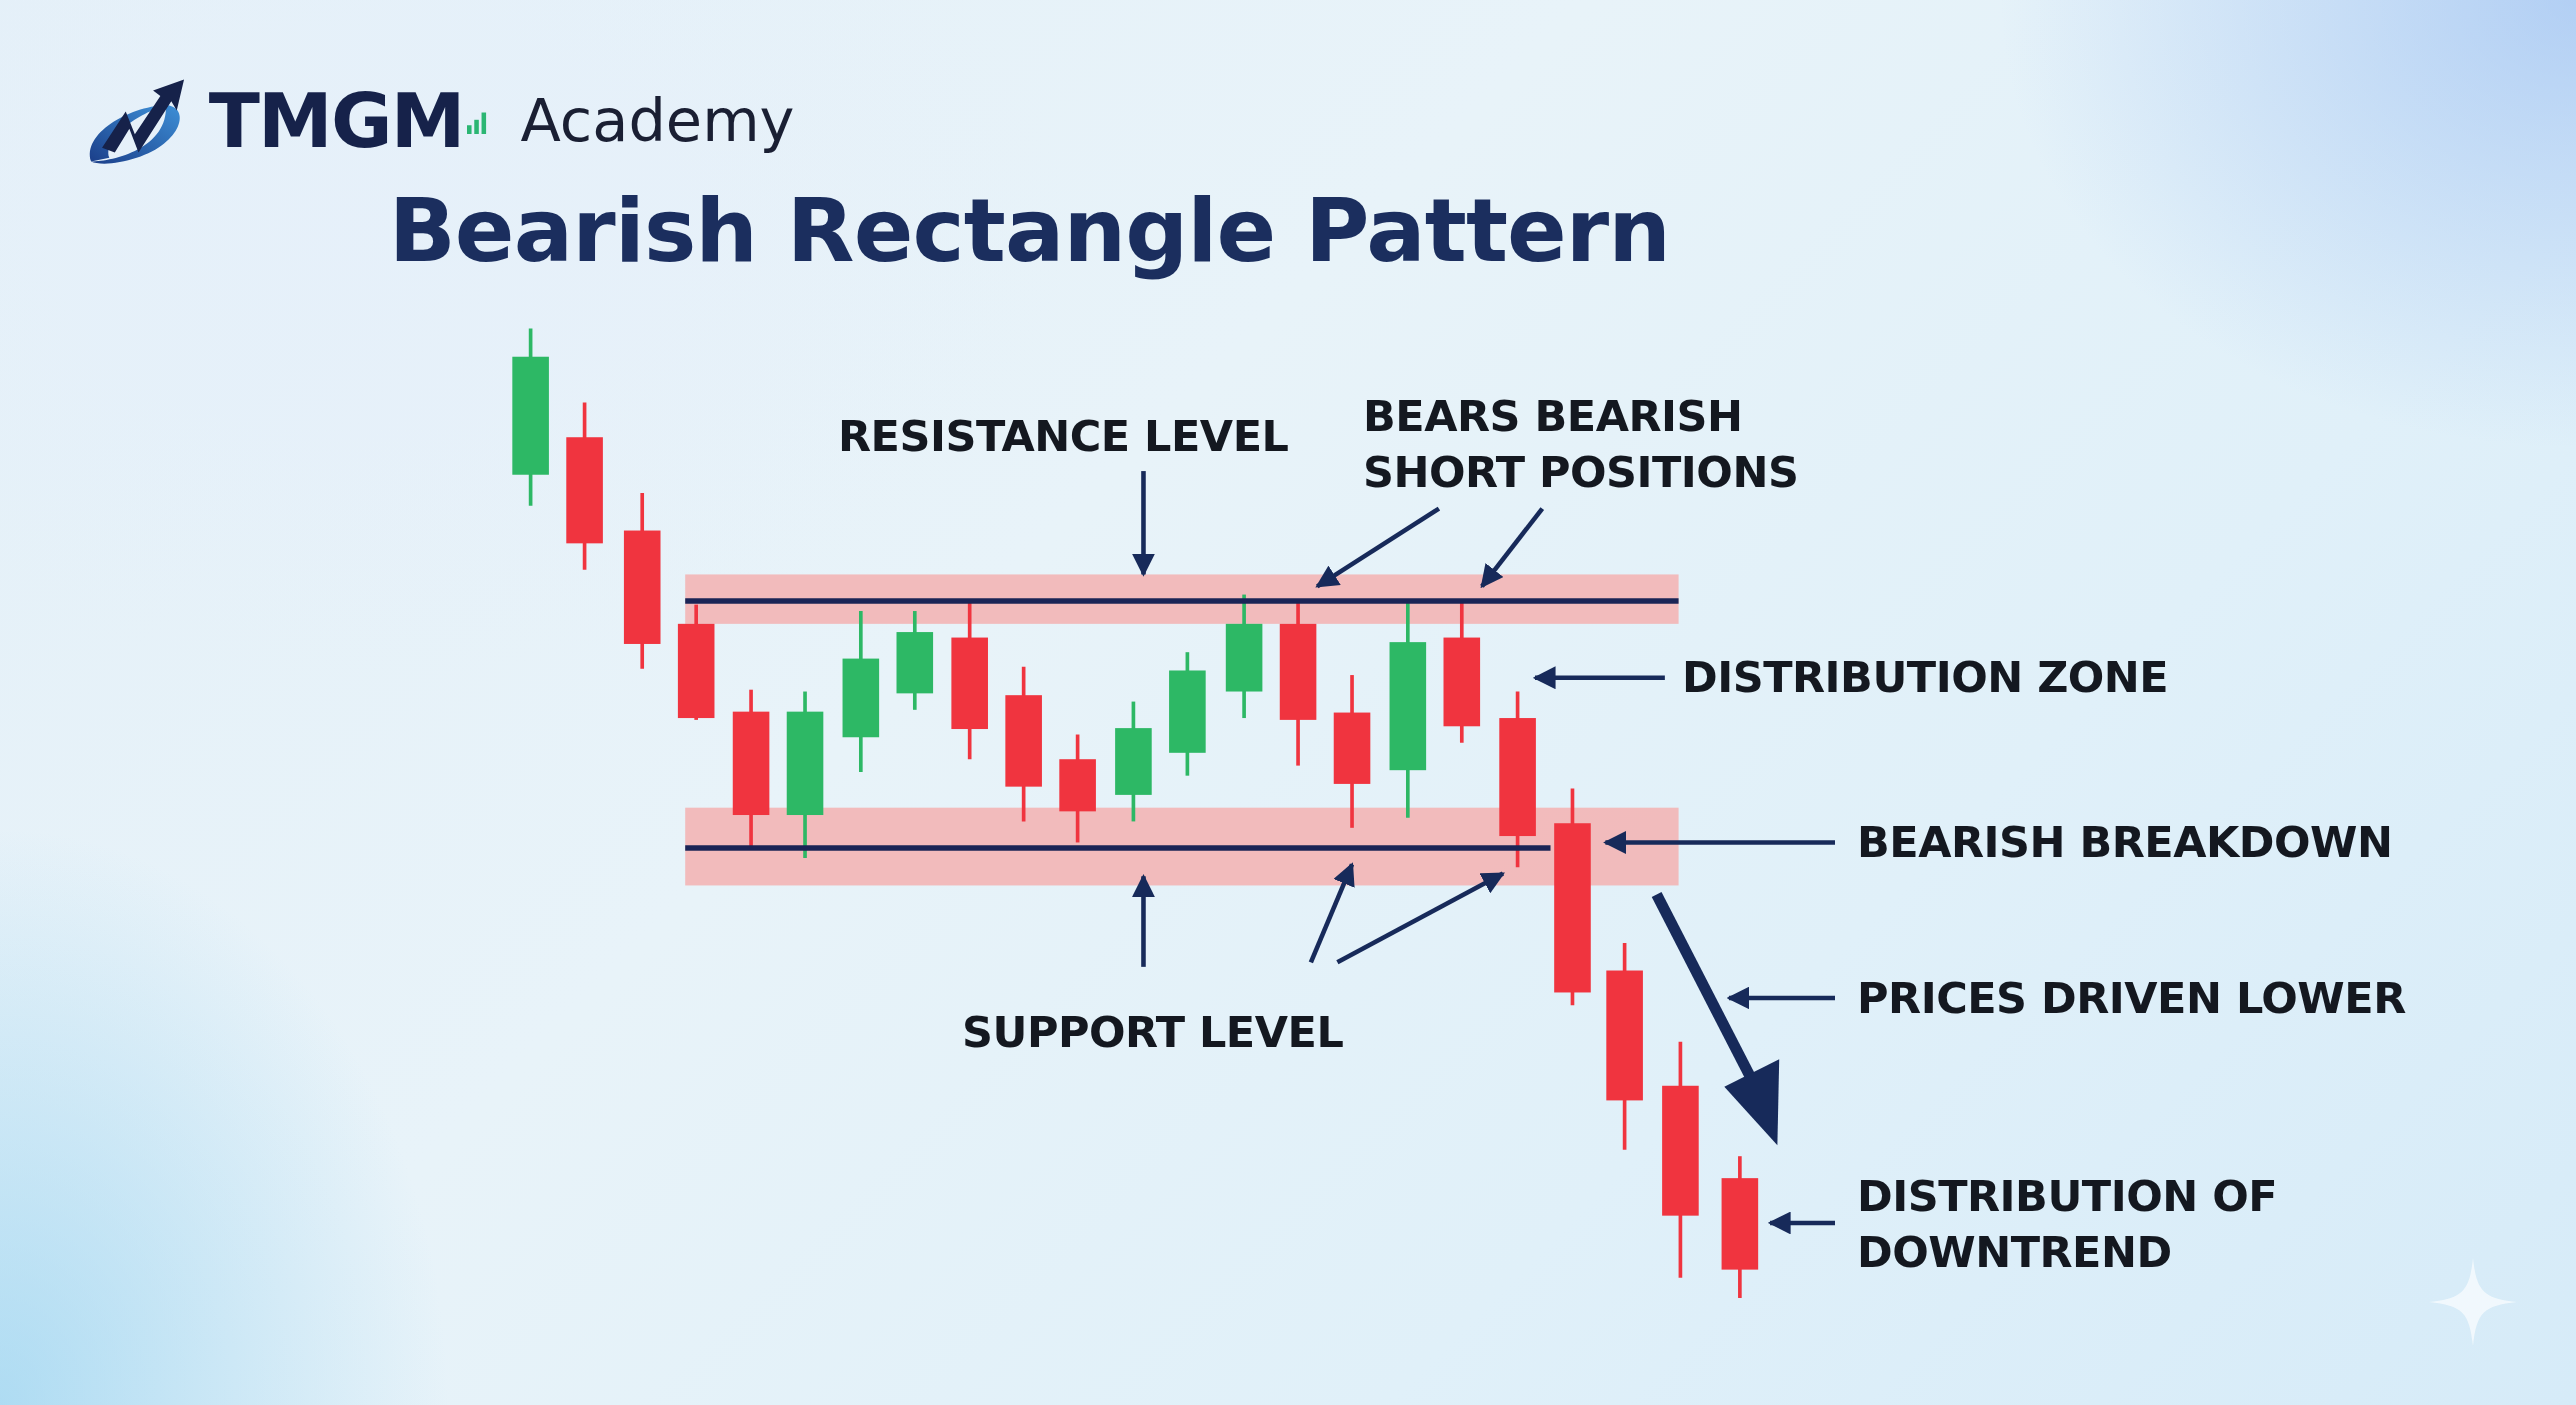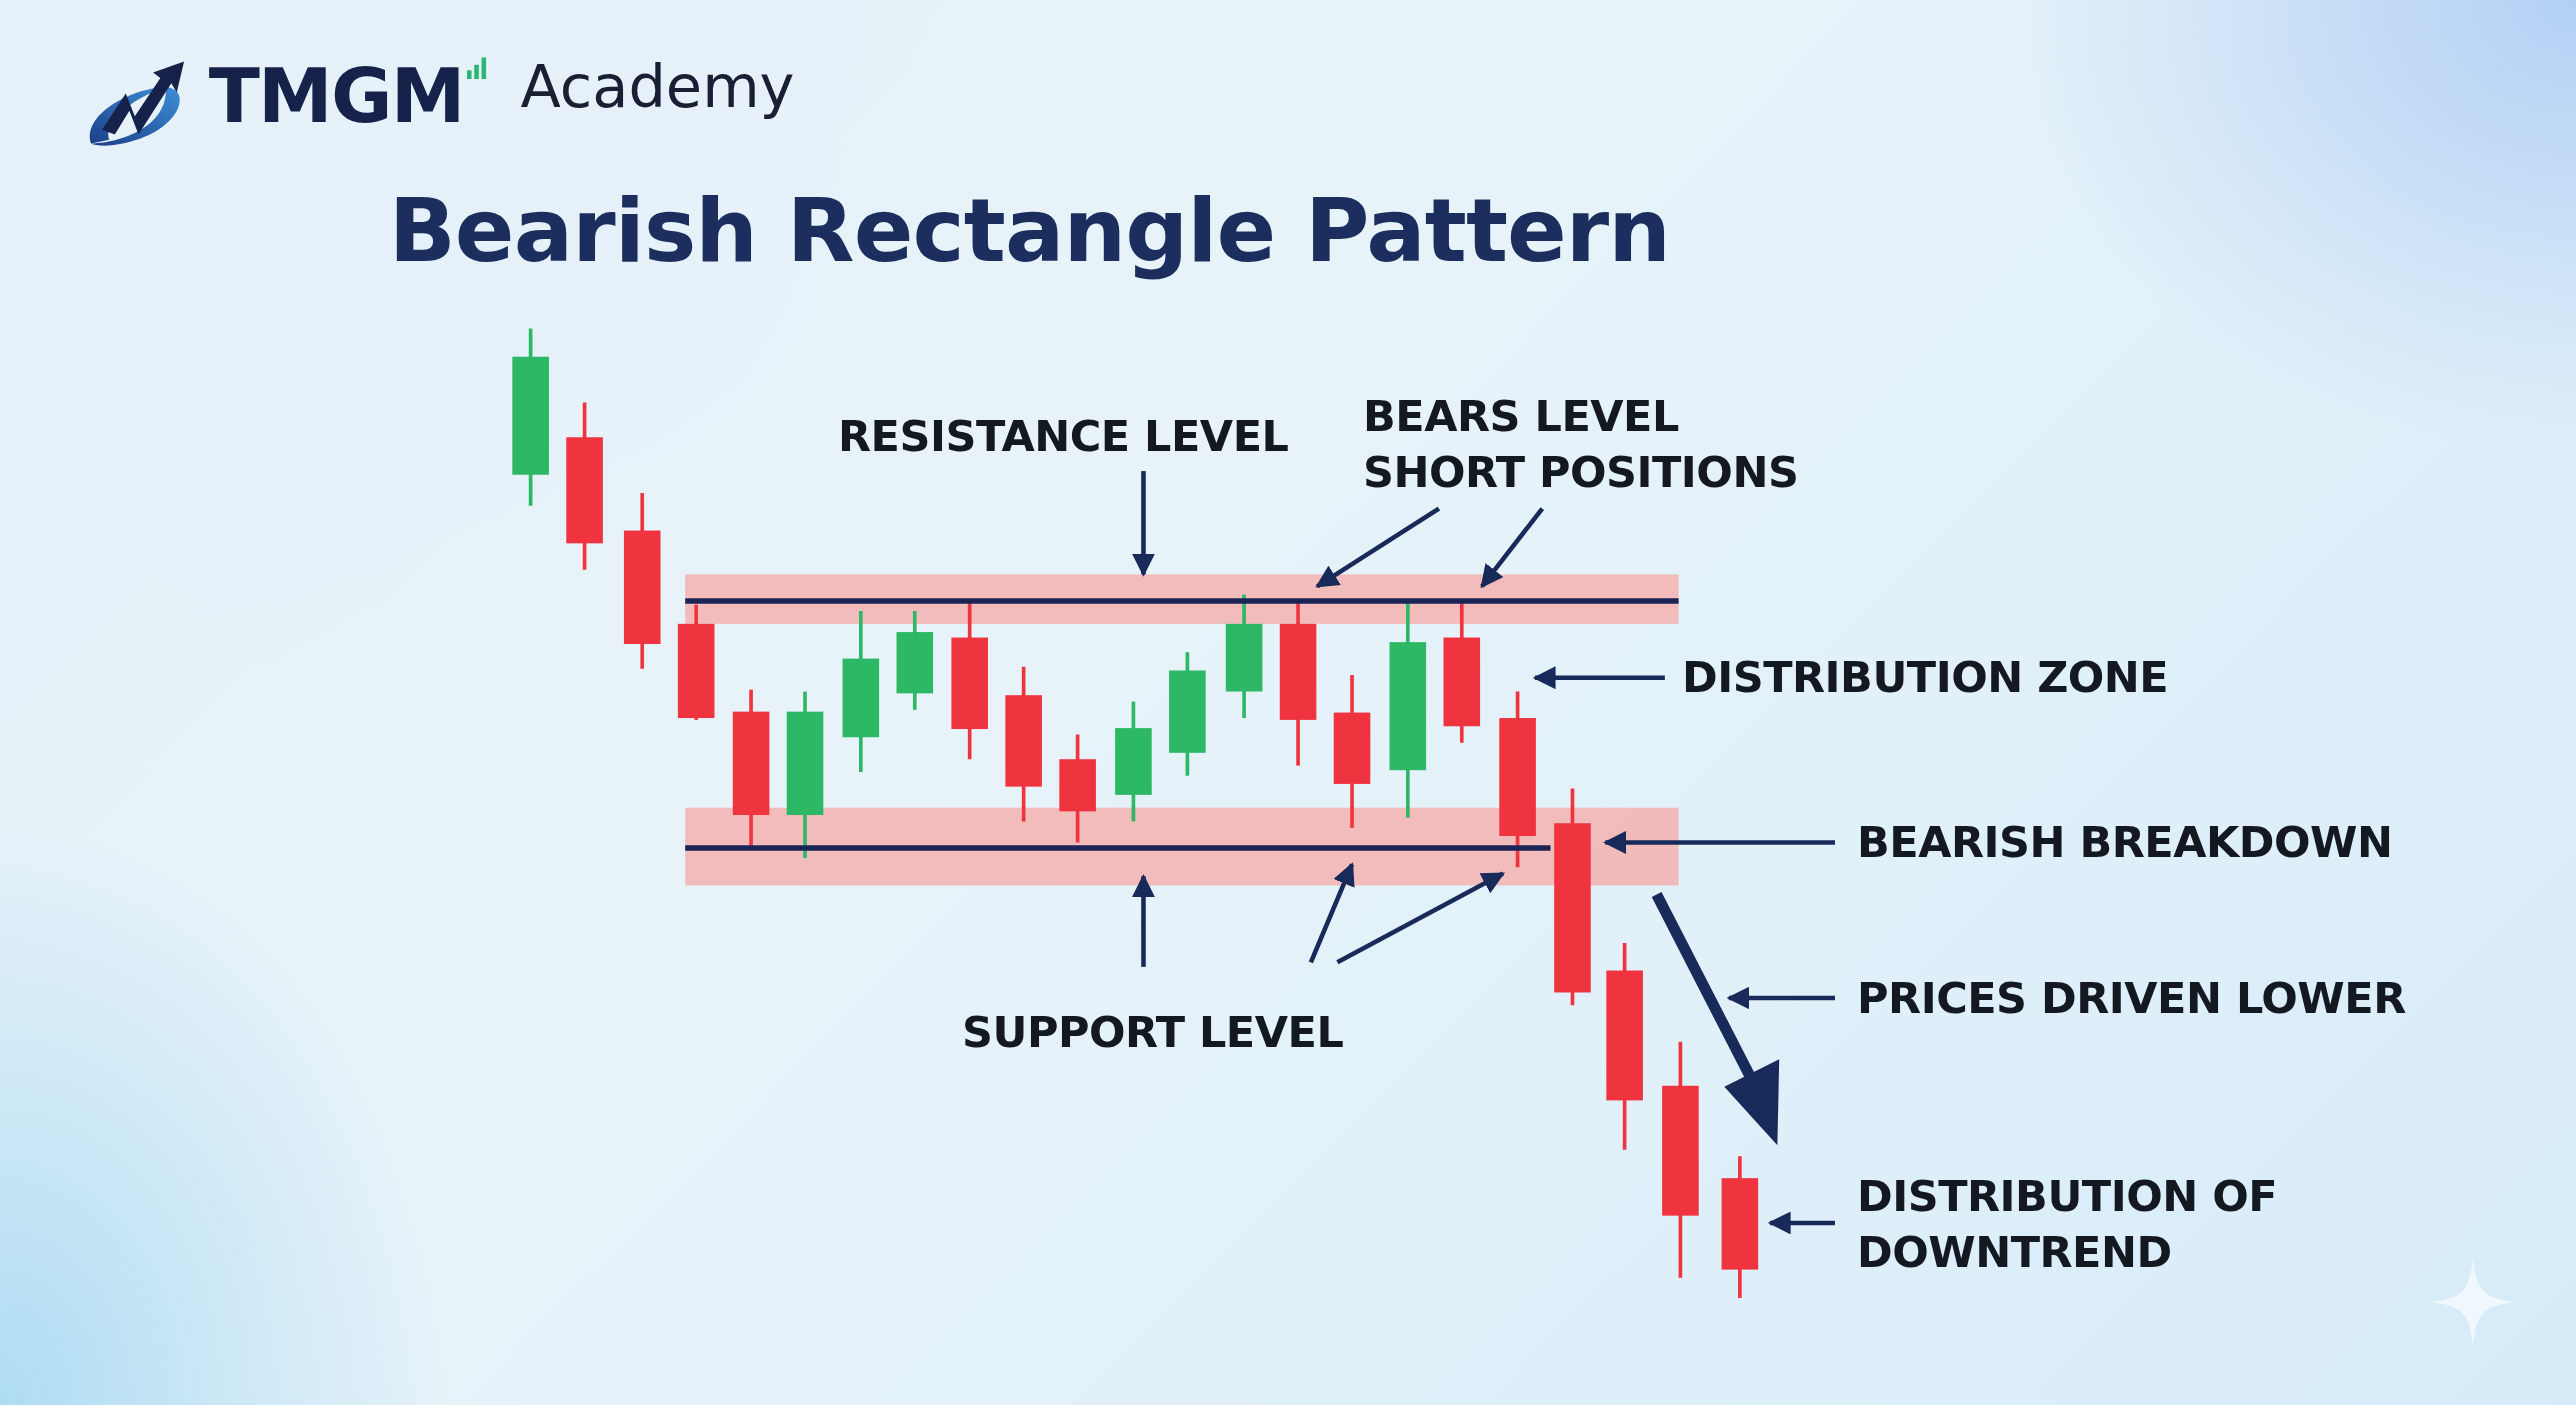--- a/index.html
+++ b/index.html
@@ -4,21 +4,21 @@
 <style>
   html,body{margin:0;padding:0;}
   body{width:2576px;height:1405px;overflow:hidden;position:relative;
     font-family:"DejaVu Sans","Liberation Sans",sans-serif;
     background:
       radial-gradient(ellipse 823px 640px at 2576px 0px, rgba(140,180,240,0.55), rgba(140,180,240,0) 70%),
       radial-gradient(ellipse 640px 823px at 0px 1405px, rgba(150,210,240,0.7), rgba(150,210,240,0) 70%),
       radial-gradient(ellipse 1006px 640px at 366px 229px, rgba(230,240,250,0.9), rgba(230,240,250,0) 70%),
       linear-gradient(135deg,#e4f0f8 0%,#e8f3f9 40%,#e0f0f9 70%,#d6ebf8 100%);
   }
-  .logo{position:absolute;left:82px;top:52px;height:101px;display:flex;align-items:flex-start;}
+  .logo{position:absolute;left:82px;top:70px;height:101px;display:flex;align-items:center;}
   .logo-mark{width:123px;height:101px;}
   .logo-tmgm{font-family:"DejaVu Sans",sans-serif;font-weight:bold;font-size:75px;color:#16224a;letter-spacing:-1.8px;margin-left:3.7px;}
   .logo-bars{display:inline-block;margin-left:3.7px;margin-right:18.3px;}
   .logo-academy{font-family:"DejaVu Sans",sans-serif;font-size:59px;color:#1a1f33;margin-left:15px;}
   .title{position:absolute;left:0;width:2068px;top:179px;text-align:center;
     font-family:"DejaVu Sans",sans-serif;font-weight:bold;font-size:88px;color:#1b2e5e;letter-spacing:-0.9px;}
   .title span{position:relative;left:-4.6px;}
   svg.chart{position:absolute;left:0;top:0;}
   .lbl{position:absolute;font-family:"DejaVu Sans",sans-serif;font-weight:bold;font-size:43px;color:#141820;line-height:55px;white-space:nowrap;letter-spacing:-0.5px;}
   .sparkle{position:absolute;left:2429px;top:1258px;width:88px;height:88px;}
@@ -171,21 +171,21 @@
     <line x1="1462" y1="1052" x2="1643" y2="955" marker-end="url(#ah)"></line>
     <line x1="2006" y1="1091" x2="1890" y2="1091" marker-end="url(#ah)"></line>
     <line x1="2006" y1="1337" x2="1935" y2="1337" marker-end="url(#ah)"></line>
   </g>
 
   <line x1="1811" y1="978" x2="1920" y2="1190" stroke="#172a5a" stroke-width="12"></line>
   <path d="M1885 1188 L1945 1158 L1943 1252 Z" fill="#172a5a"></path>
 </svg>
 
 <div class="lbl" style="left:838px;top:409px;">RESISTANCE LEVEL</div>
-<div class="lbl" style="left:1363px;top:389px;">BEARS LEVEL</div>
+<div class="lbl" style="left:1363px;top:389px;">BEARS BEARISH</div>
 <div class="lbl" style="left:1363px;top:445px;">SHORT POSITIONS</div>
 <div class="lbl" style="left:1682px;top:650px;text-align:center;">DISTRIBUTION ZONE</div>
 <div class="lbl" style="left:1857px;top:815px;">BEARISH BREAKDOWN</div>
 <div class="lbl" style="left:962px;top:1005px;">SUPPORT LEVEL</div>
 <div class="lbl" style="left:1857px;top:971px;">PRICES DRIVEN LOWER</div>
 <div class="lbl" style="left:1857px;top:1169px;">DISTRIBUTION OF</div>
 <div class="lbl" style="left:1857px;top:1225px;">DOWNTREND</div>
 
 <svg class="sparkle" viewBox="0 0 100 100">
   <path d="M50 0 C 54 38, 62 46, 100 50 C 62 54, 54 62, 50 100 C 46 62, 38 54, 0 50 C 38 46, 46 38, 50 0 Z" fill="#f4fafd" opacity="0.9"></path>

